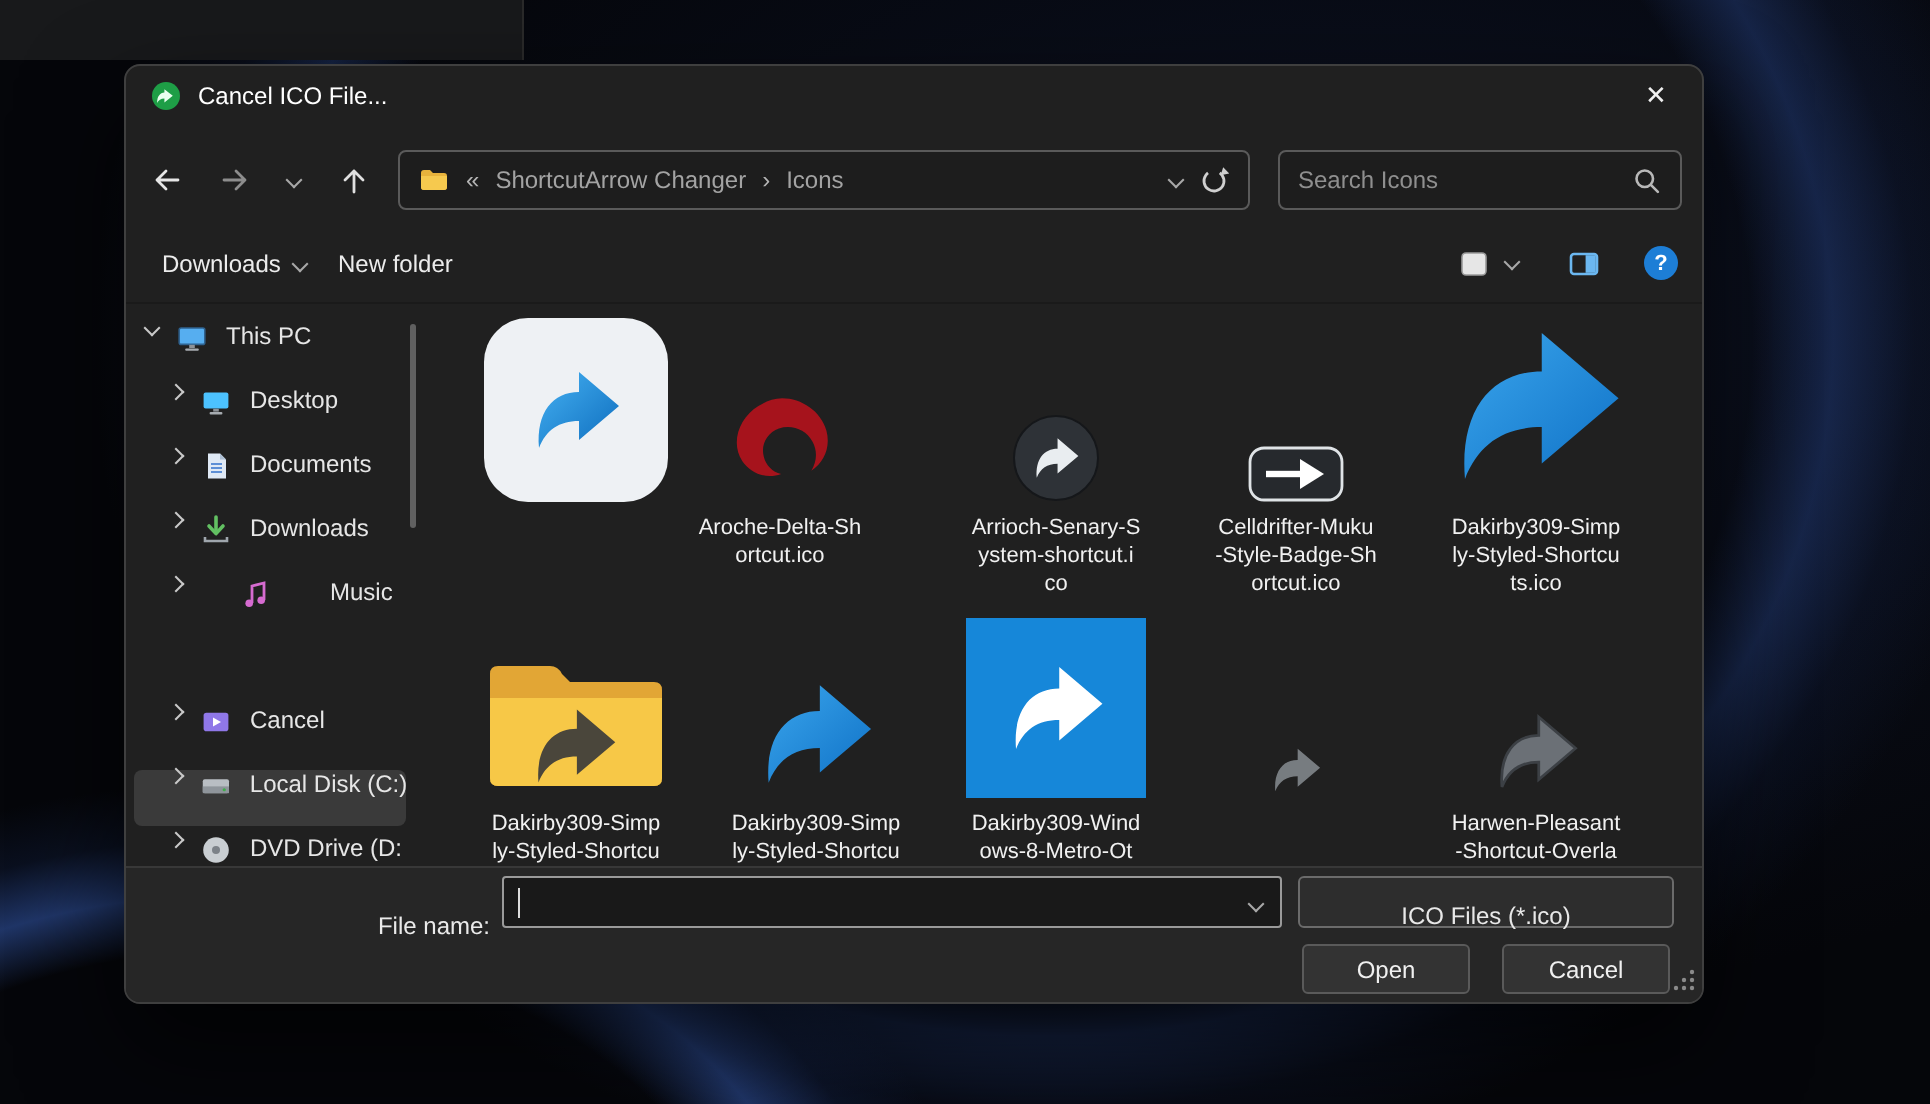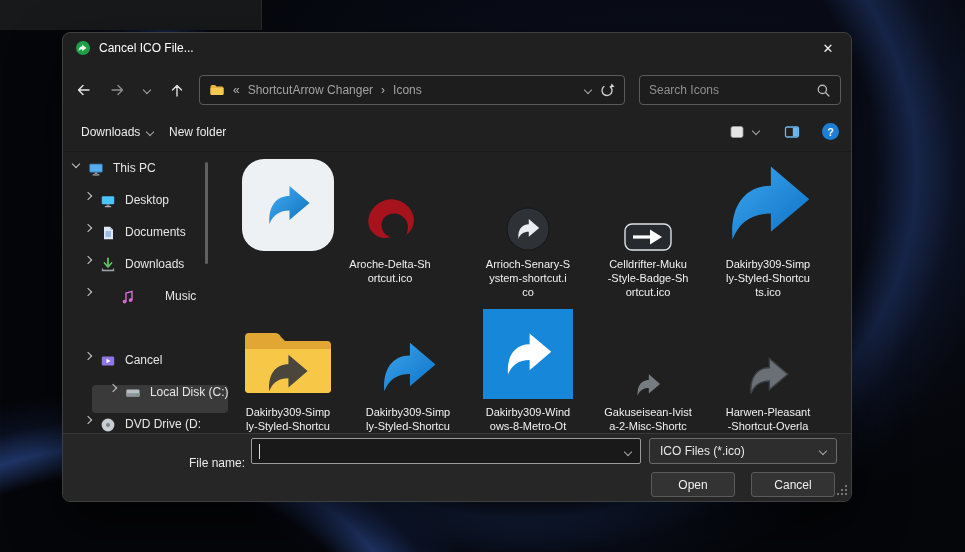--- a/index.html
+++ b/index.html
@@ -44,38 +44,38 @@
   .cmd-icon { position:absolute; }
   .help-badge { width:17px; height:17px; border-radius:50%; background:#1d7ed6; color:#fff; font-size:11px; font-weight:bold;
                 display:flex; align-items:center; justify-content:center; }
   .cmd-sep { position:absolute; left:0; right:0; top:118px; height:1px; background:#1a1a1a; }
 
   .body { position:absolute; left:0; top:119px; width:790px; height:281px; overflow:hidden; }
 
   .side-item { position:absolute; left:4px; width:136px; height:28px; display:flex; gap:9px;
                padding-left:6px; border-radius:4px; color:#e6e6e6; }
   .side-item.child { padding-left:18px; }
-  .side-item.selected { background:#3a3a3a;margin-left:25px; }
+  .side-item.selected { background:#3a3a3a; }
   .side-label { white-space:nowrap; overflow:hidden; }
   .side-scroll { position:absolute; left:142px; top:10px; width:3px; height:102px; background:#606060; border-radius:2px; }
 
   .tile { position:absolute; width:112px; text-align:center; }
   .iconbox { height:100px; display:flex; align-items:flex-end; justify-content:center; padding-bottom:2px; }
   .tile-label { margin-top:4px; font-size:11px; line-height:14px; color:#f1f1f1; white-space:pre; }
   .sq-white { width:92px; height:92px; background:#eef1f4; border-radius:22px; display:flex; align-items:center; justify-content:center; }
   .sq-metro { width:90px; height:90px; background:#1687d9; display:flex; align-items:center; justify-content:center; }
 
   .footer { position:absolute; left:0; top:400px; width:790px; height:70px; background:#262626; border-top:1px solid #383838; }
   .fn-label { position:absolute; left:104px; top:16px; width:78px; height:26px; line-height:26px; text-align:right; color:#eaeaea; }
   .fn-wrap  { position:absolute; left:188px; top:4px; width:390px; height:26px; background:#191919; border:1px solid #9a9a9a; border-radius:2px; }
   .fn-wrap input { position:absolute; inset:0; background:transparent; border:none; outline:none; color:#e8e8e8; padding:0 20px 0 8px; font-family:inherit; font-size:12px; }
   .fn-caret { position:absolute; left:7px; top:5px; width:1px; height:15px; background:#dddddd; }
   .fn-chev  { position:absolute; right:9px; top:10px; }
   .ft-select { position:absolute; left:586px; top:4px; width:188px; height:26px; background:#2d2d2d; border:1px solid #6b6b6b;
-               border-radius:3px; display:flex; align-items:center; padding:12px 10px; gap:6px; }
+               border-radius:3px; display:flex; align-items:center; padding:12px 10px; gap:6px;flex-direction:column; }
   .ft-select .chev { margin-left:auto; }
   .btn { position:absolute; top:38px; width:84px; height:25px; background:#333333; border:1px solid #5a5a5a; border-radius:3px;
          color:#f0f0f0; display:flex; align-items:center; justify-content:center; font-size:12px; }
   .btn-open { left:588px; }
   .btn-cancel { left:688px; }
   .grip { position:absolute; right:5px; bottom:4px; }
 </style>
 </head>
 <body>
 
@@ -358,22 +358,20 @@
         <div class="tile-label">Dakirby309-Wind
 ows-8-Metro-Ot</div>
       </div>
 
       <div class="tile" style="left:529px;top:149px;">
         <div class="iconbox">
           <svg width="28" height="28" viewBox="0 0 100 100" style="opacity:.75;">
             <path d="M53 12 L93 46 L53 80 L53 61 C33 61 20 70 13 88 C10 52 27 32 53 32 Z" fill="#959ba1"></path>
           </svg>
         </div>
-        <div class="tile-label">Gakuseisean-Ivist
-a-2-Misc-Shortc</div>
       </div>
 
       <div class="tile" style="left:649px;top:149px;">
         <div class="iconbox">
           <svg width="46" height="46" viewBox="0 0 100 100">
             <path d="M53 12 L93 46 L53 80 L53 61 C33 61 20 70 13 88 C10 52 27 32 53 32 Z" fill="#6b7076" stroke="#3c4045" stroke-width="3"></path>
           </svg>
         </div>
         <div class="tile-label">Harwen-Pleasant
 -Shortcut-Overla</div>

